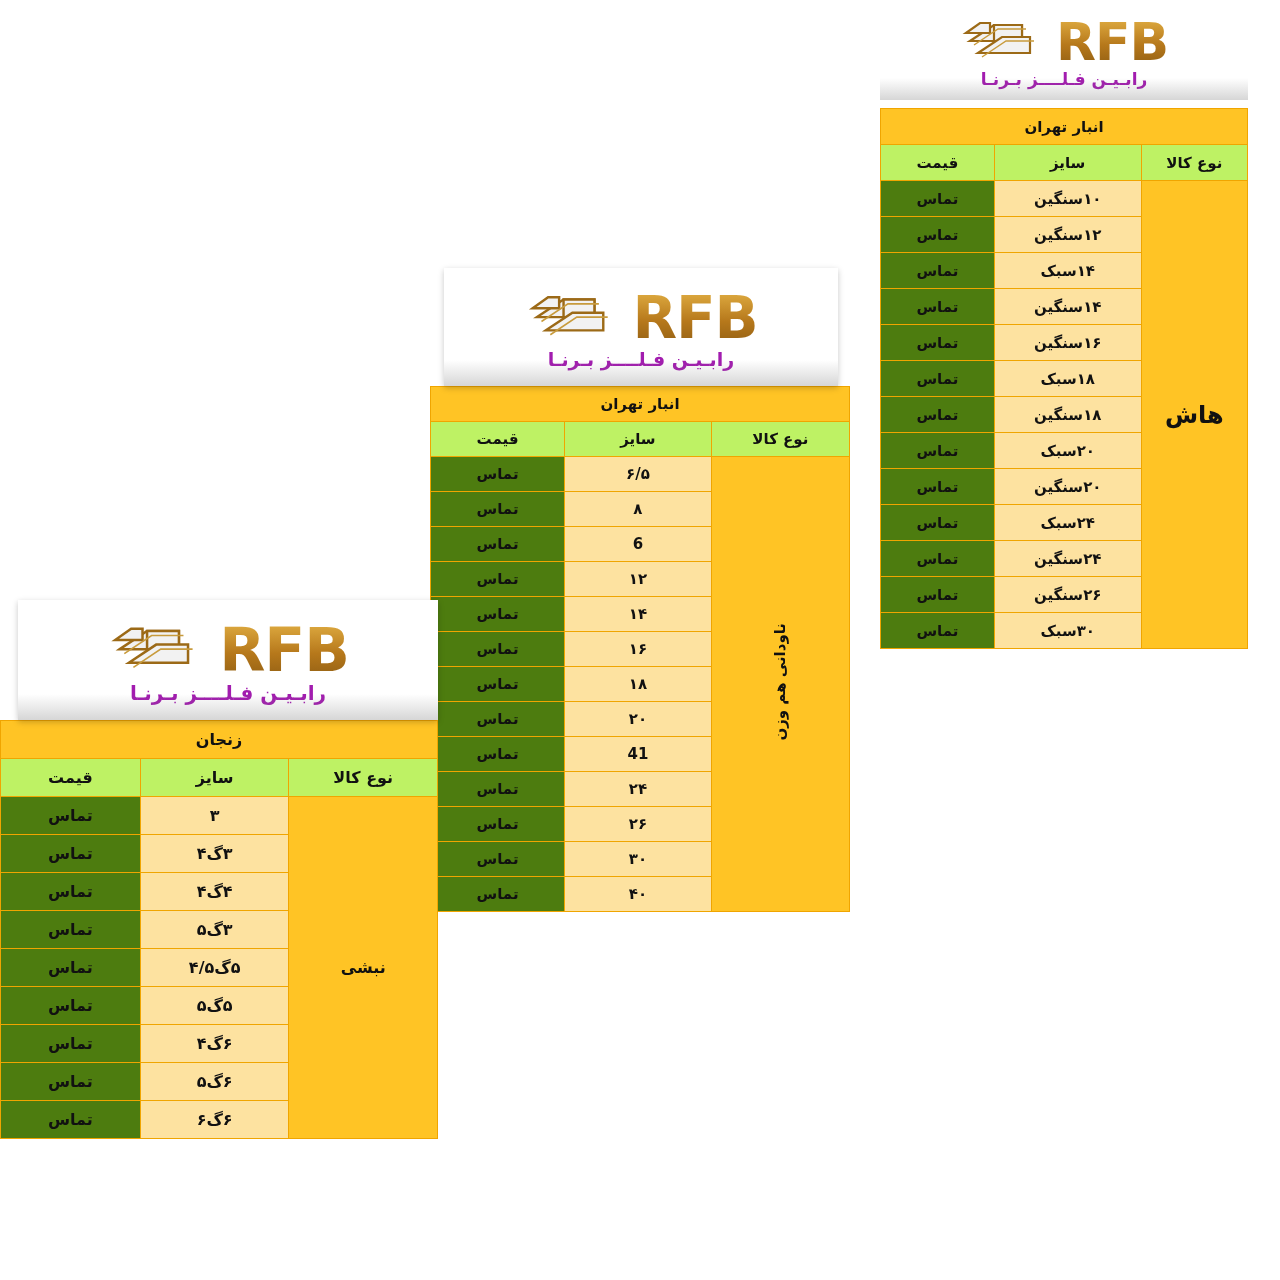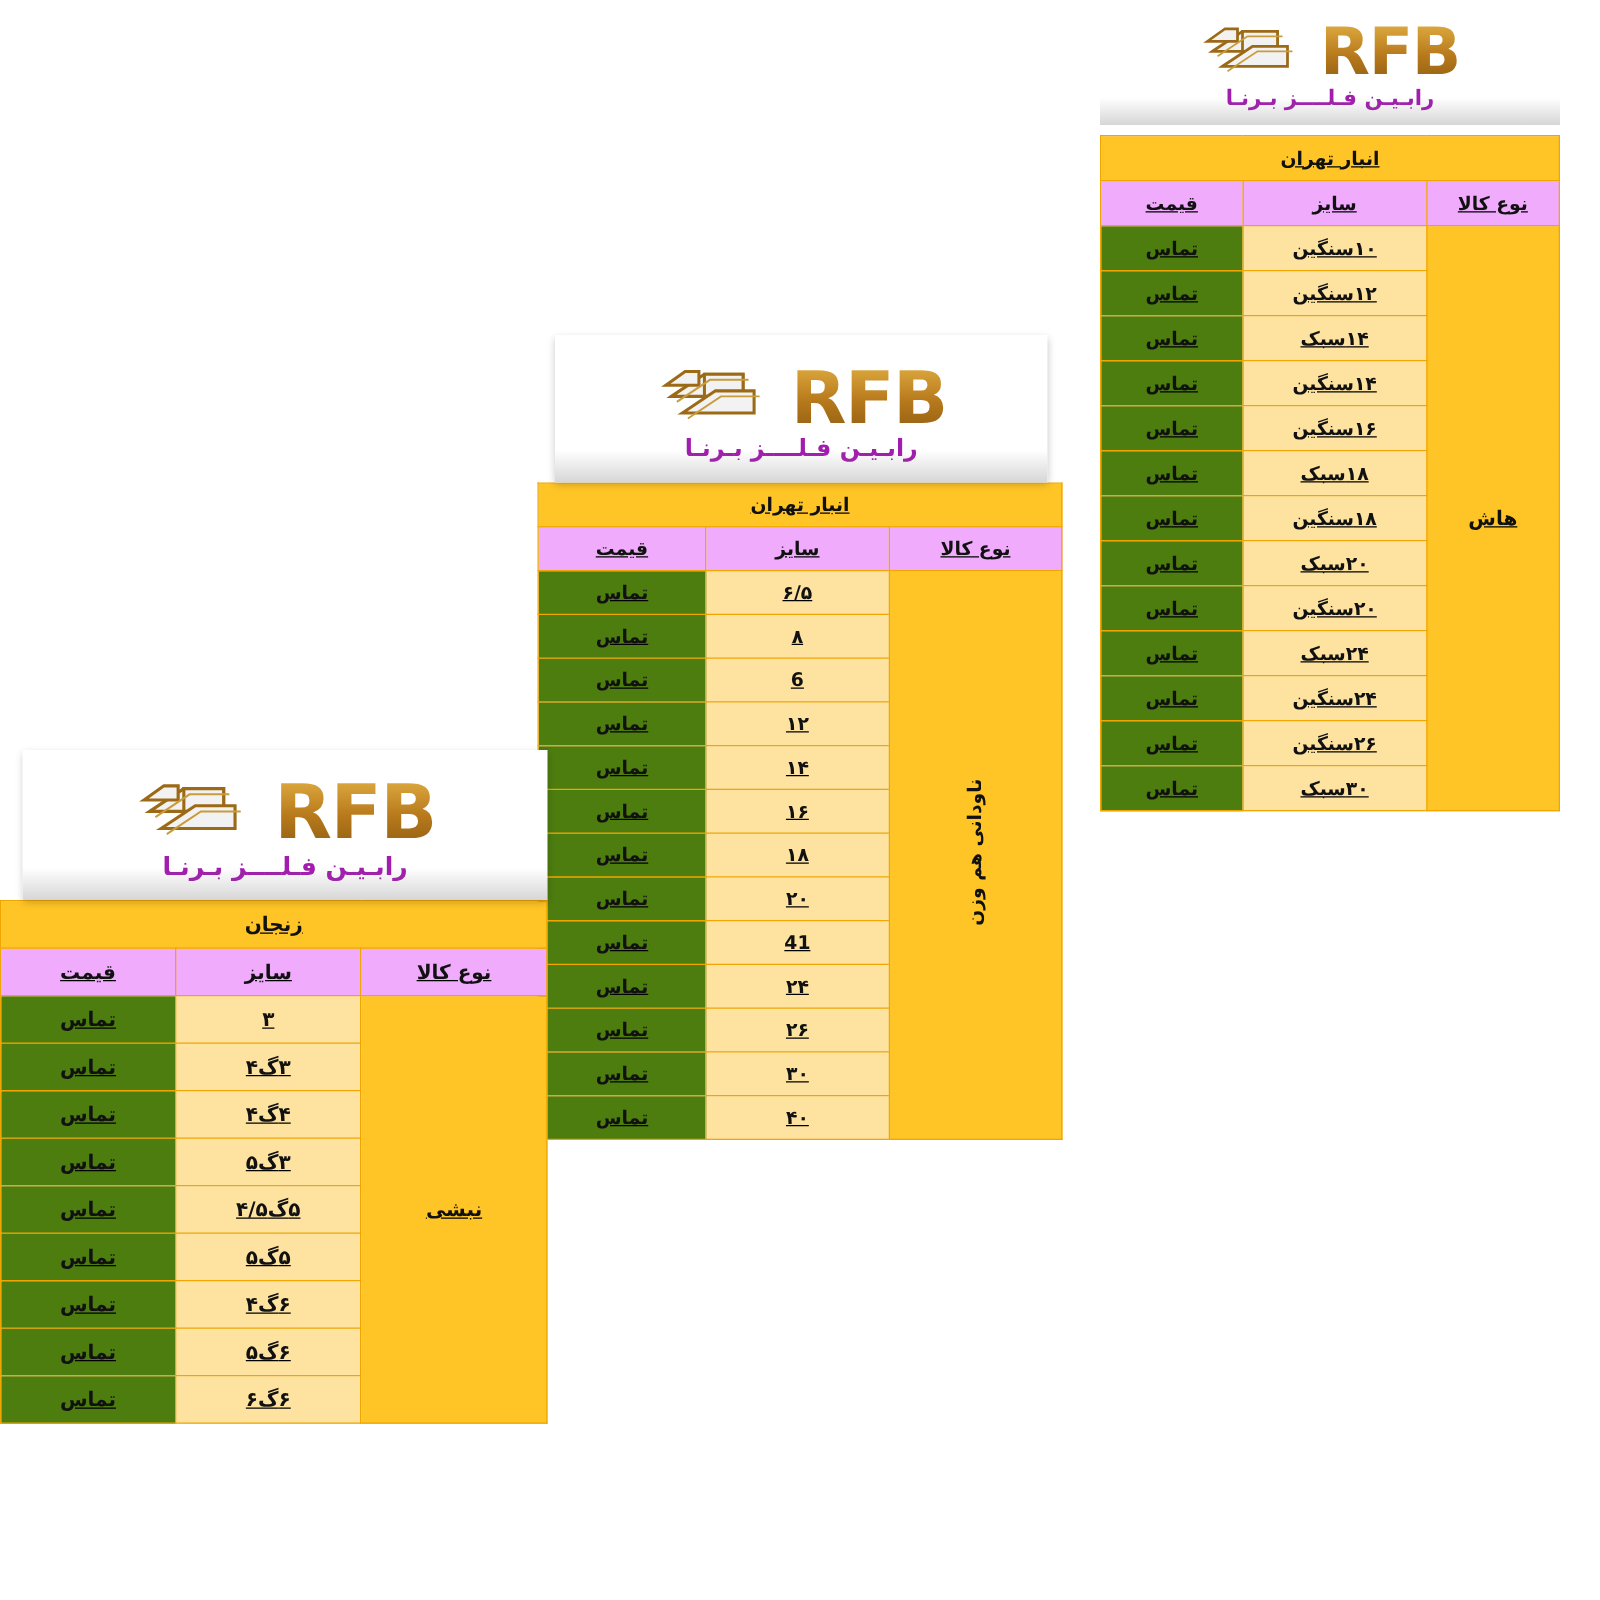--- a/index.html
+++ b/index.html
@@ -11,21 +11,20 @@
     width: 1280px;
     height: 1280px;
     position: relative;
     font-family: "DejaVu Sans", "Liberation Sans", sans-serif;
     overflow: hidden;
   }
 
   .card {
     position: absolute;
     box-sizing: border-box;
-    text-decoration: underline;
   }
 
   
   .logo-box {
     position: relative;
     background: #ffffff;
     box-shadow: 0 2px 6px rgba(0,0,0,0.22);
     overflow: hidden;
   }
   .logo-inner {
@@ -85,21 +84,21 @@
     color: #111;
     font-weight: bold;
   }
   .title-cell {
     background: #ffc425;
     font-weight: bold;
     color: #1a1a1a;
     border: 1px solid #f0a500 !important;
   }
   .head-cell {
-    background: #f0abfc;
+    background: #bef264;
     color: #1a1a1a;
   }
   .group-cell {
     background: #ffc425;
     color: #111;
     font-weight: bold;
   }
   .size-cell {
     background: #fde2a0;
   }
@@ -174,21 +173,21 @@
     <tbody>
       <tr>
         <td class="title-cell" colspan="3">انبار تهران</td>
       </tr>
       <tr>
         <td class="head-cell">نوع کالا</td>
         <td class="head-cell">سایز</td>
         <td class="head-cell">قیمت</td>
       </tr>
       <tr>
-        <td class="group-cell" rowspan="13" style="font-size:16px;">هاش</td>
+        <td class="group-cell" rowspan="13" style="font-size:24px;">هاش</td>
         <td class="size-cell">۱۰سنگین</td>
         <td class="price-cell">تماس</td>
       </tr>
       <tr>
         <td class="size-cell">۱۲سنگین</td>
         <td class="price-cell">تماس</td>
       </tr>
       <tr>
         <td class="size-cell">۱۴سبک</td>
         <td class="price-cell">تماس</td>

